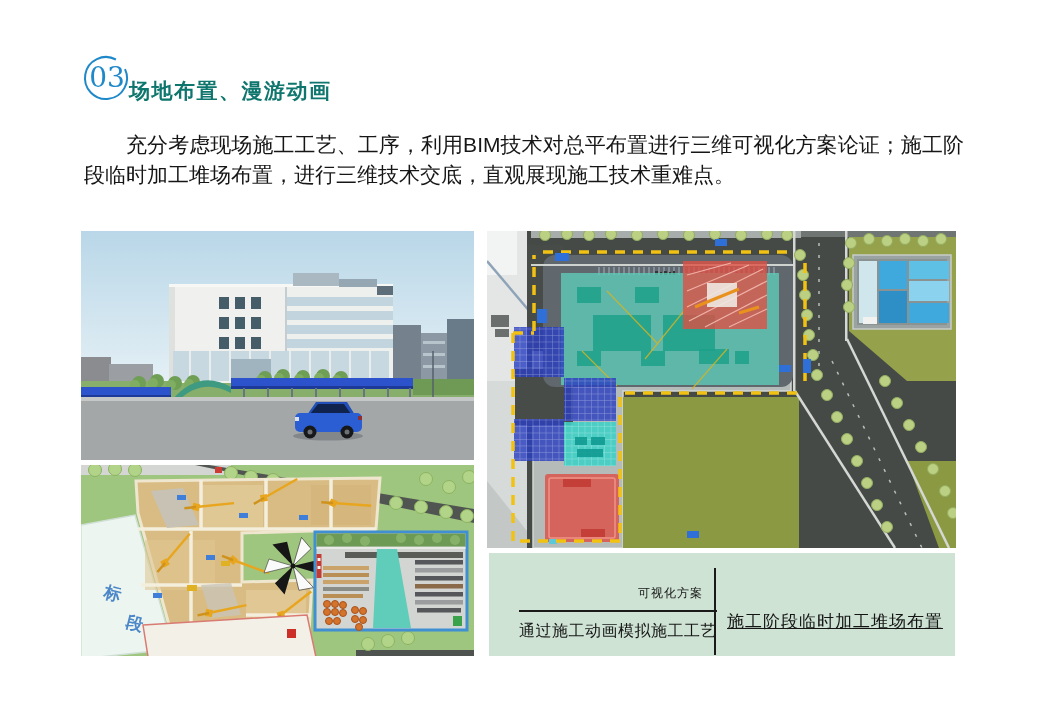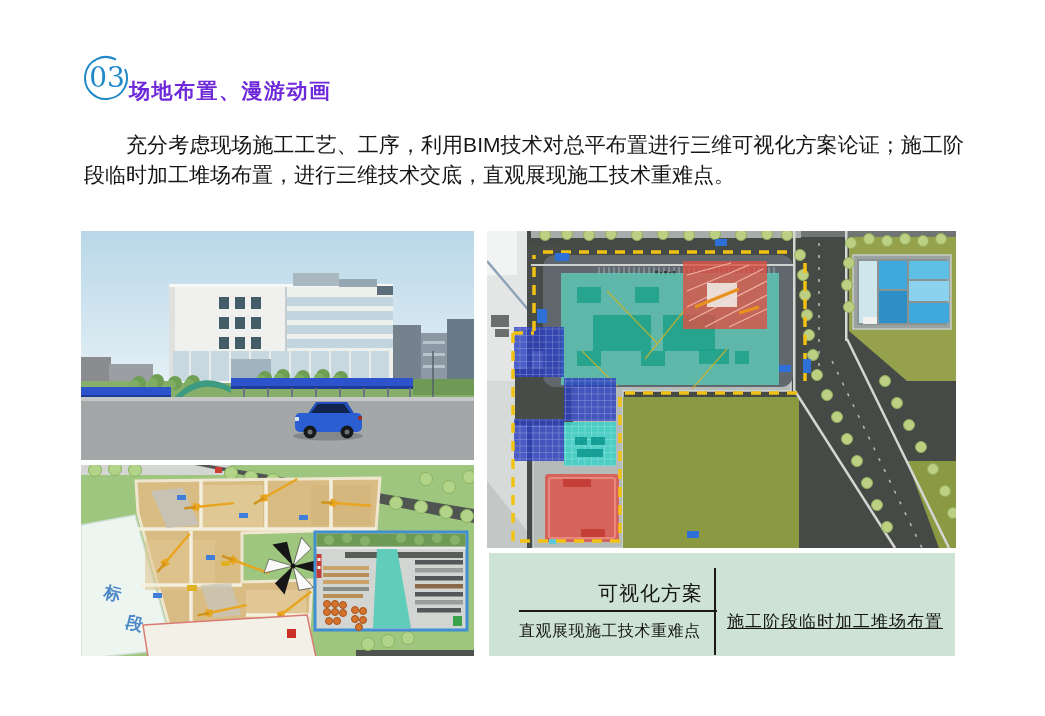--- a/index.html
+++ b/index.html
@@ -1,34 +1,34 @@
 <!DOCTYPE html>
 <html><head>
 <meta charset="utf-8">
 <style>
   html,body{margin:0;padding:0;background:#ffffff;}
   .page{position:relative;width:1045px;height:656px;background:#ffffff;overflow:hidden;
         font-family:"Liberation Sans",sans-serif;color:#151515;}
   
   .badge{position:absolute;left:82px;top:53px;width:52px;height:52px;}
   .page-title{position:absolute;left:129px;top:79px;margin:0;font-size:21px;line-height:24px;
-        font-weight:700;color:#6d28d9;letter-spacing:1.5px;}
+        font-weight:700;color:#0f766e;letter-spacing:1.5px;}
   
   .intro{position:absolute;left:84px;top:130px;width:880px;margin:0;font-size:21px;line-height:30px;
         text-align:justify;text-indent:42px;font-weight:500;color:#161616;}
   
   .fig{position:absolute;overflow:hidden;}
   .fig svg{display:block;width:100%;height:100%;}
   .fig-a{left:81px;top:231px;width:393px;height:229px;}
   .fig-b{left:81px;top:465px;width:393px;height:200px;}
   .fig-c{left:487px;top:231px;width:469px;height:317px;}
   
   .caption-box{position:absolute;left:489px;top:553px;width:466px;height:114px;background:#cee3d4;}
   .fraction{position:absolute;left:30px;top:30px;width:198px;}
-  .frac-top{font-size:20px;line-height:20px;text-align:right;padding-right:14px;letter-spacing:1px;}
+  .frac-top{font-size:12px;line-height:20px;text-align:right;padding-right:14px;letter-spacing:1px;}
   .frac-line{height:0;border-top:2px solid #1a1a1a;margin-top:7px;}
   .frac-bottom{font-size:16px;line-height:20px;margin-top:9px;letter-spacing:0.5px;}
   .vline{position:absolute;left:225px;top:15px;width:2px;height:87px;background:#1a1a1a;}
   .caption-right{position:absolute;left:238px;top:59px;font-size:17px;line-height:20px;letter-spacing:1px;text-decoration:underline;}
 </style>
 </head>
 <body>
 
 <div class="page">
 
@@ -450,19 +450,19 @@
         <rect x="316" y="128" width="8" height="14" fill="#2f6fd8"></rect>
         <rect x="200" y="300" width="12" height="7" fill="#2f6fd8"></rect>
       </g>
     </svg>
   </div>
 
   <div class="caption-box">
     <div class="fraction">
       <div class="frac-top">可视化方案</div>
       <div class="frac-line"></div>
-      <div class="frac-bottom">直观展现施工技术重难点</div>
+      <div class="frac-bottom">通过施工动画模拟施工工艺</div>
     </div>
     <div class="vline"></div>
     <div class="caption-right">施工阶段临时加工堆场布置</div>
   </div>
 
 </div>
 
 </body></html>

